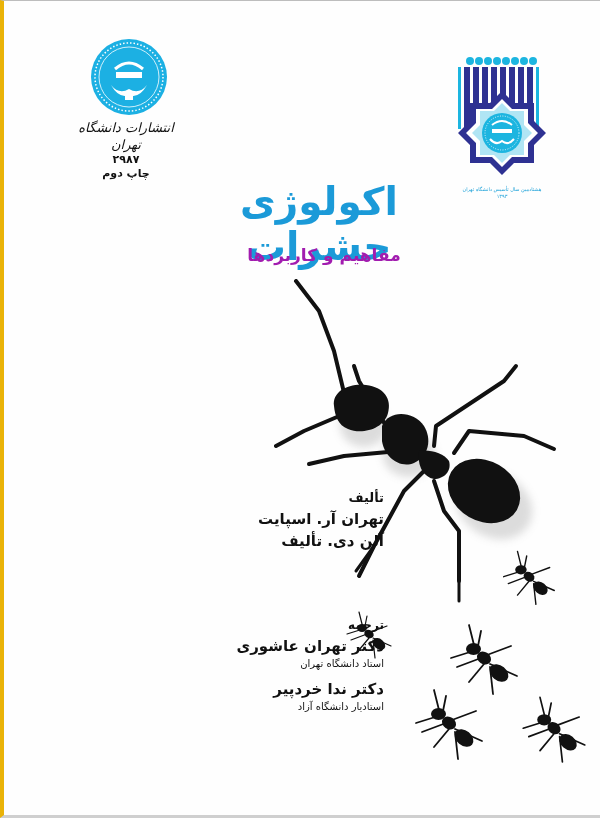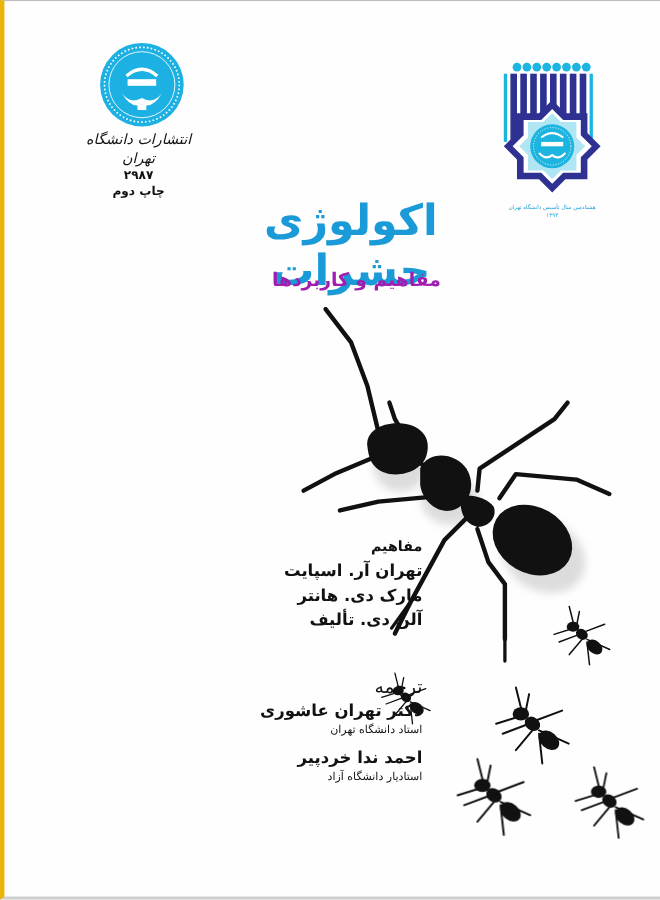--- a/index.html
+++ b/index.html
@@ -24,21 +24,21 @@
   
   .title { left: 180px; top: 178px; width: 270px; font-size: 39px; font-weight: bold; color: #1b9ad8; text-align: center; direction: rtl; }
   .subtitle { left: 220px; top: 244px; width: 200px; font-size: 17px; font-weight: bold; color: #a21caf; text-align: center; direction: rtl; }
 
   
   .authors { left: 220px; top: 487px; width: 160px; direction: rtl; text-align: right; }
   .authors .role { font-size: 13px; font-weight: bold; color: #111; line-height: 20px; }
   .authors .person { font-size: 15px; font-weight: bold; color: #111; line-height: 22px; }
 
   .translators { left: 200px; top: 615px; width: 180px; direction: rtl; text-align: right; }
-  .translators .role { font-size: 17px; font-weight: normal; color: #111; line-height: 19px; }
+  .translators .role { font-size: 12px; font-weight: bold; color: #111; line-height: 19px; }
   .translators .person { font-size: 15px; font-weight: bold; color: #111; line-height: 21px; margin-top: 1px; }
   .translators .aff { font-size: 10px; color: #111; line-height: 14px; margin-bottom: 8px; }
 
   .art { left: 0; top: 0; width: 600px; height: 818px; pointer-events: none; }
 </style>
 </head>
 <body>
 
 <div class="cover">
 
@@ -153,26 +153,25 @@
   </svg>
   <div class="abs emblem-caption">
     <div>هشتادمین سال تأسیس دانشگاه تهران</div>
     <div>۱۳۹۳</div>
   </div>
 
   <div class="abs title">اکولوژی حشرات</div>
   <div class="abs subtitle">مفاهیم و کاربردها</div>
 
   <div class="abs authors">
-    <div class="role">مفاهیم</div>
+    <div class="role">تألیف</div>
     <div class="person">تهران آر. اسپایت</div>
-    <div class="person">مارک دی. هانتر</div>
     <div class="person">آلن دی. تألیف</div>
   </div>
 
   <div class="abs translators">
     <div class="role">ترجمه</div>
     <div class="person">دکتر تهران عاشوری</div>
     <div class="aff">استاد دانشگاه تهران</div>
-    <div class="person">احمد ندا خردپیر</div>
+    <div class="person">دکتر ندا خردپیر</div>
     <div class="aff">استادیار دانشگاه آزاد</div>
   </div>
 </div>
 
 </body></html>

